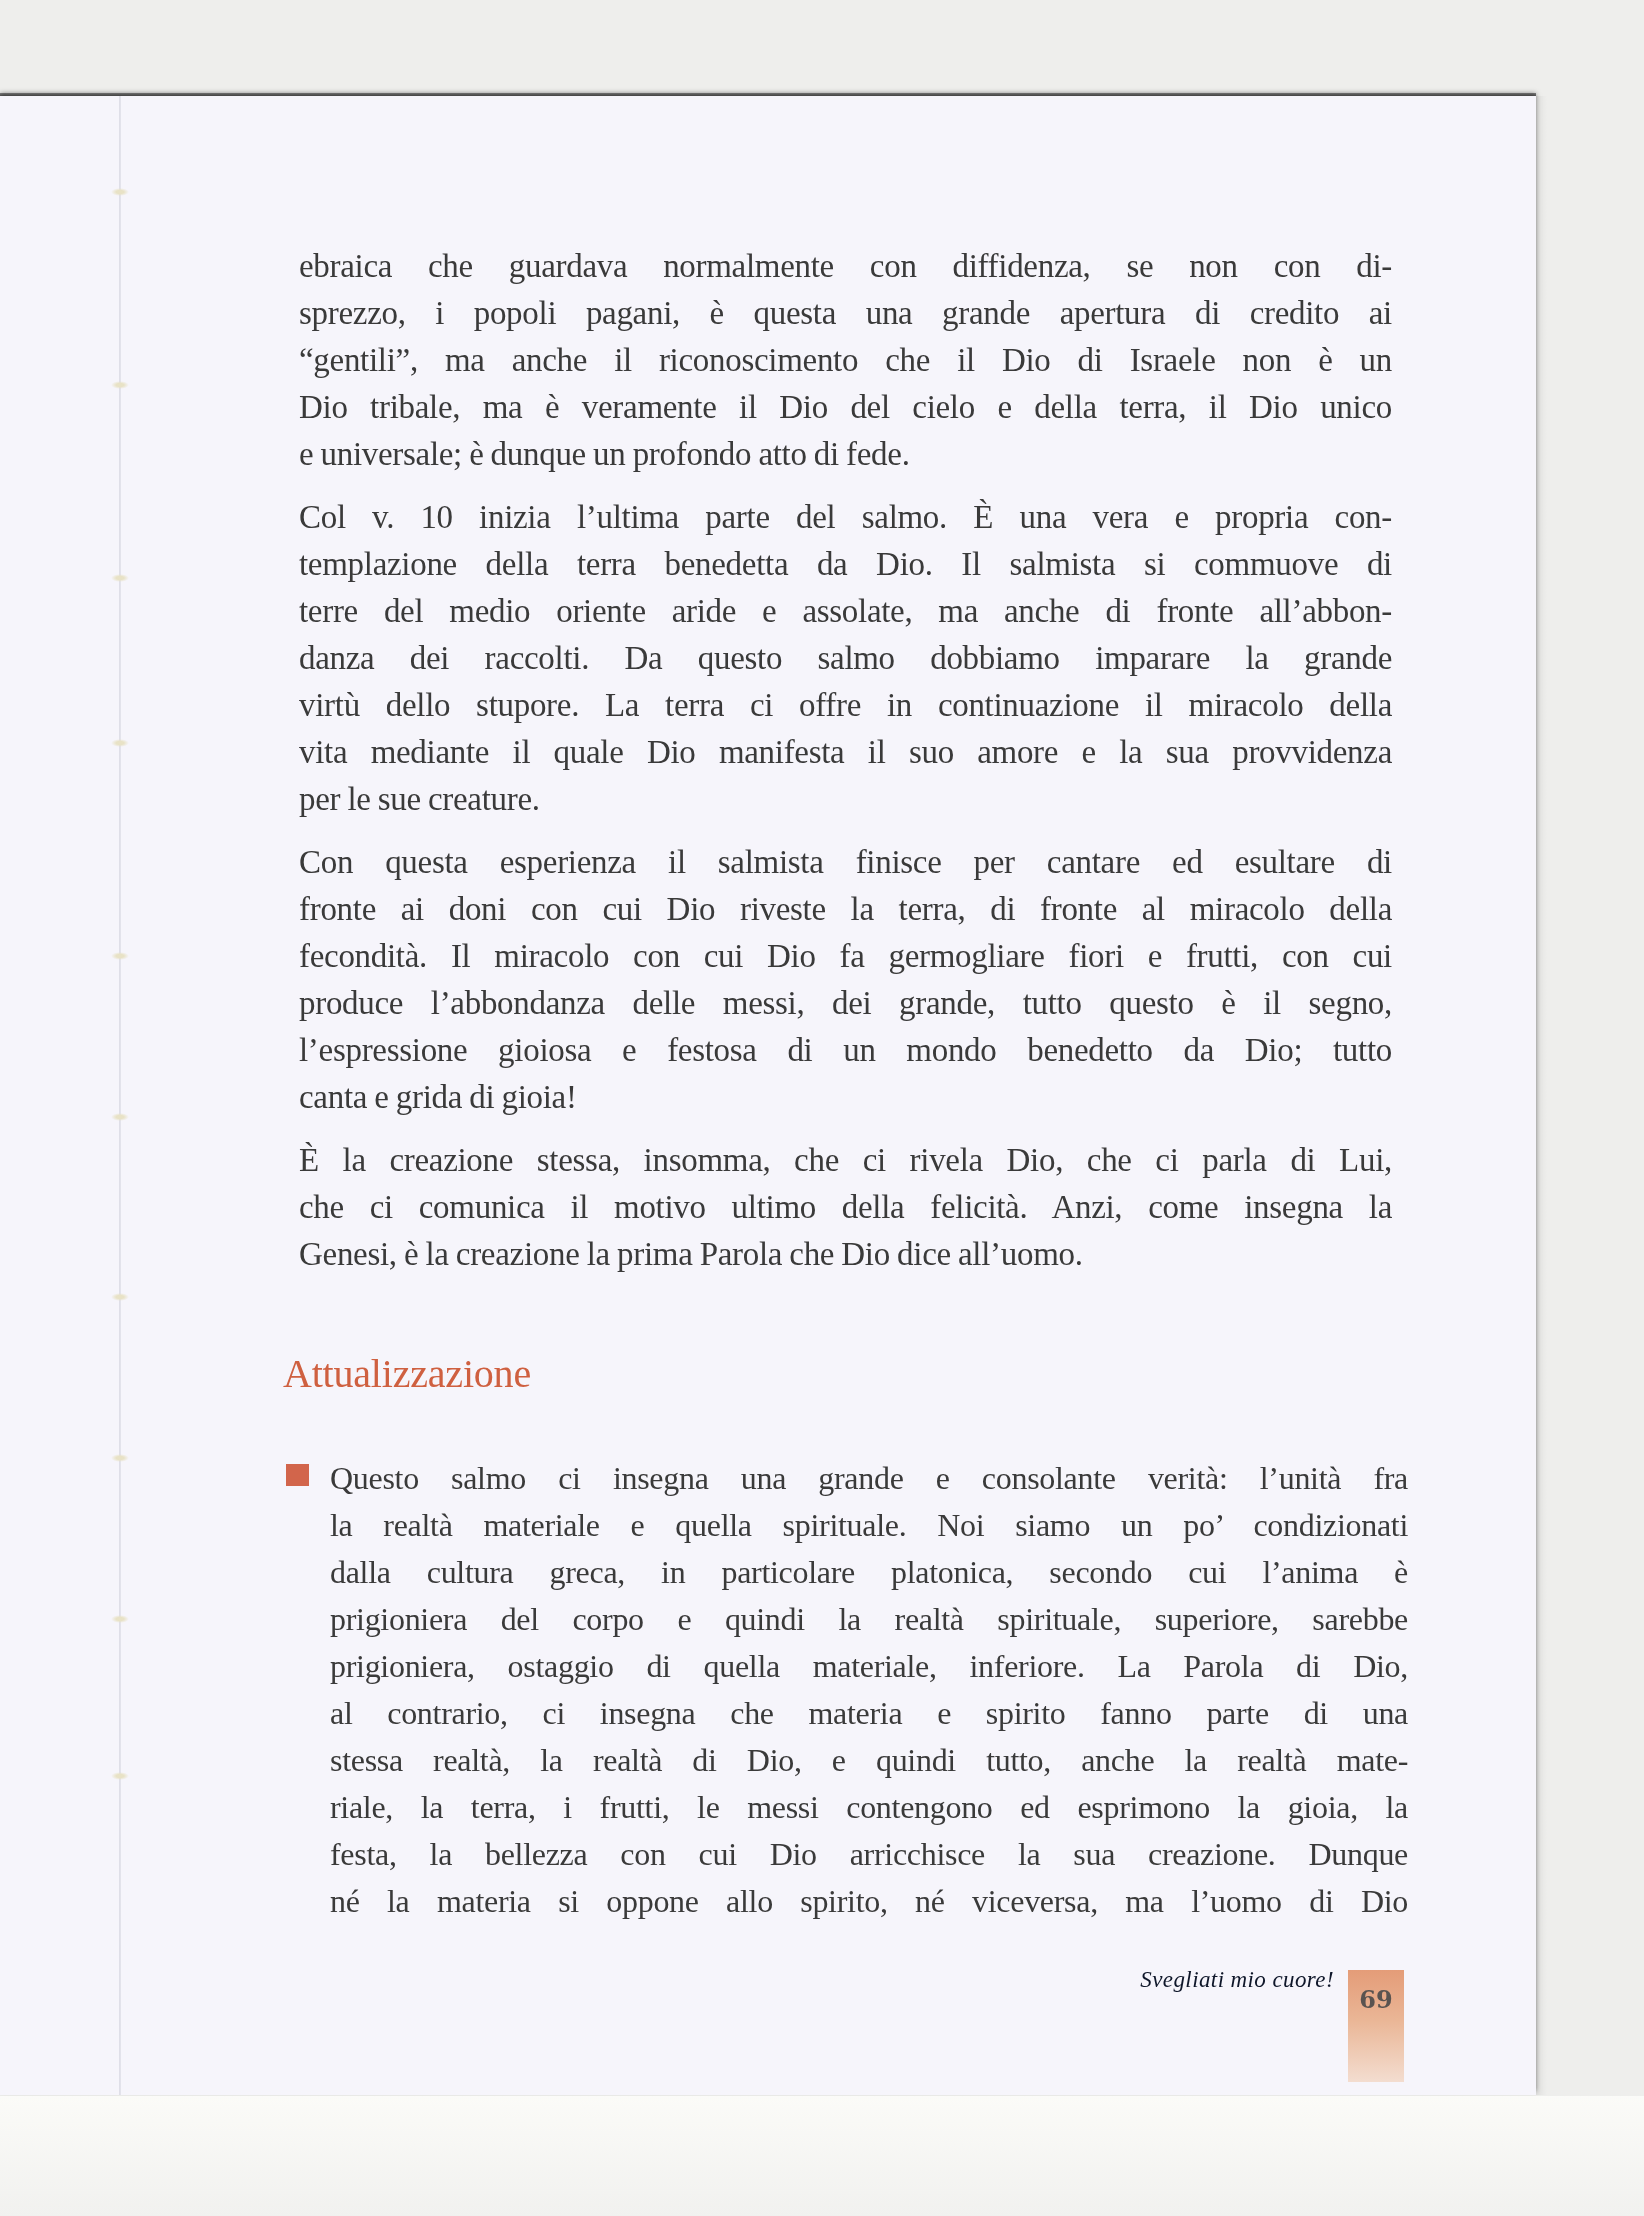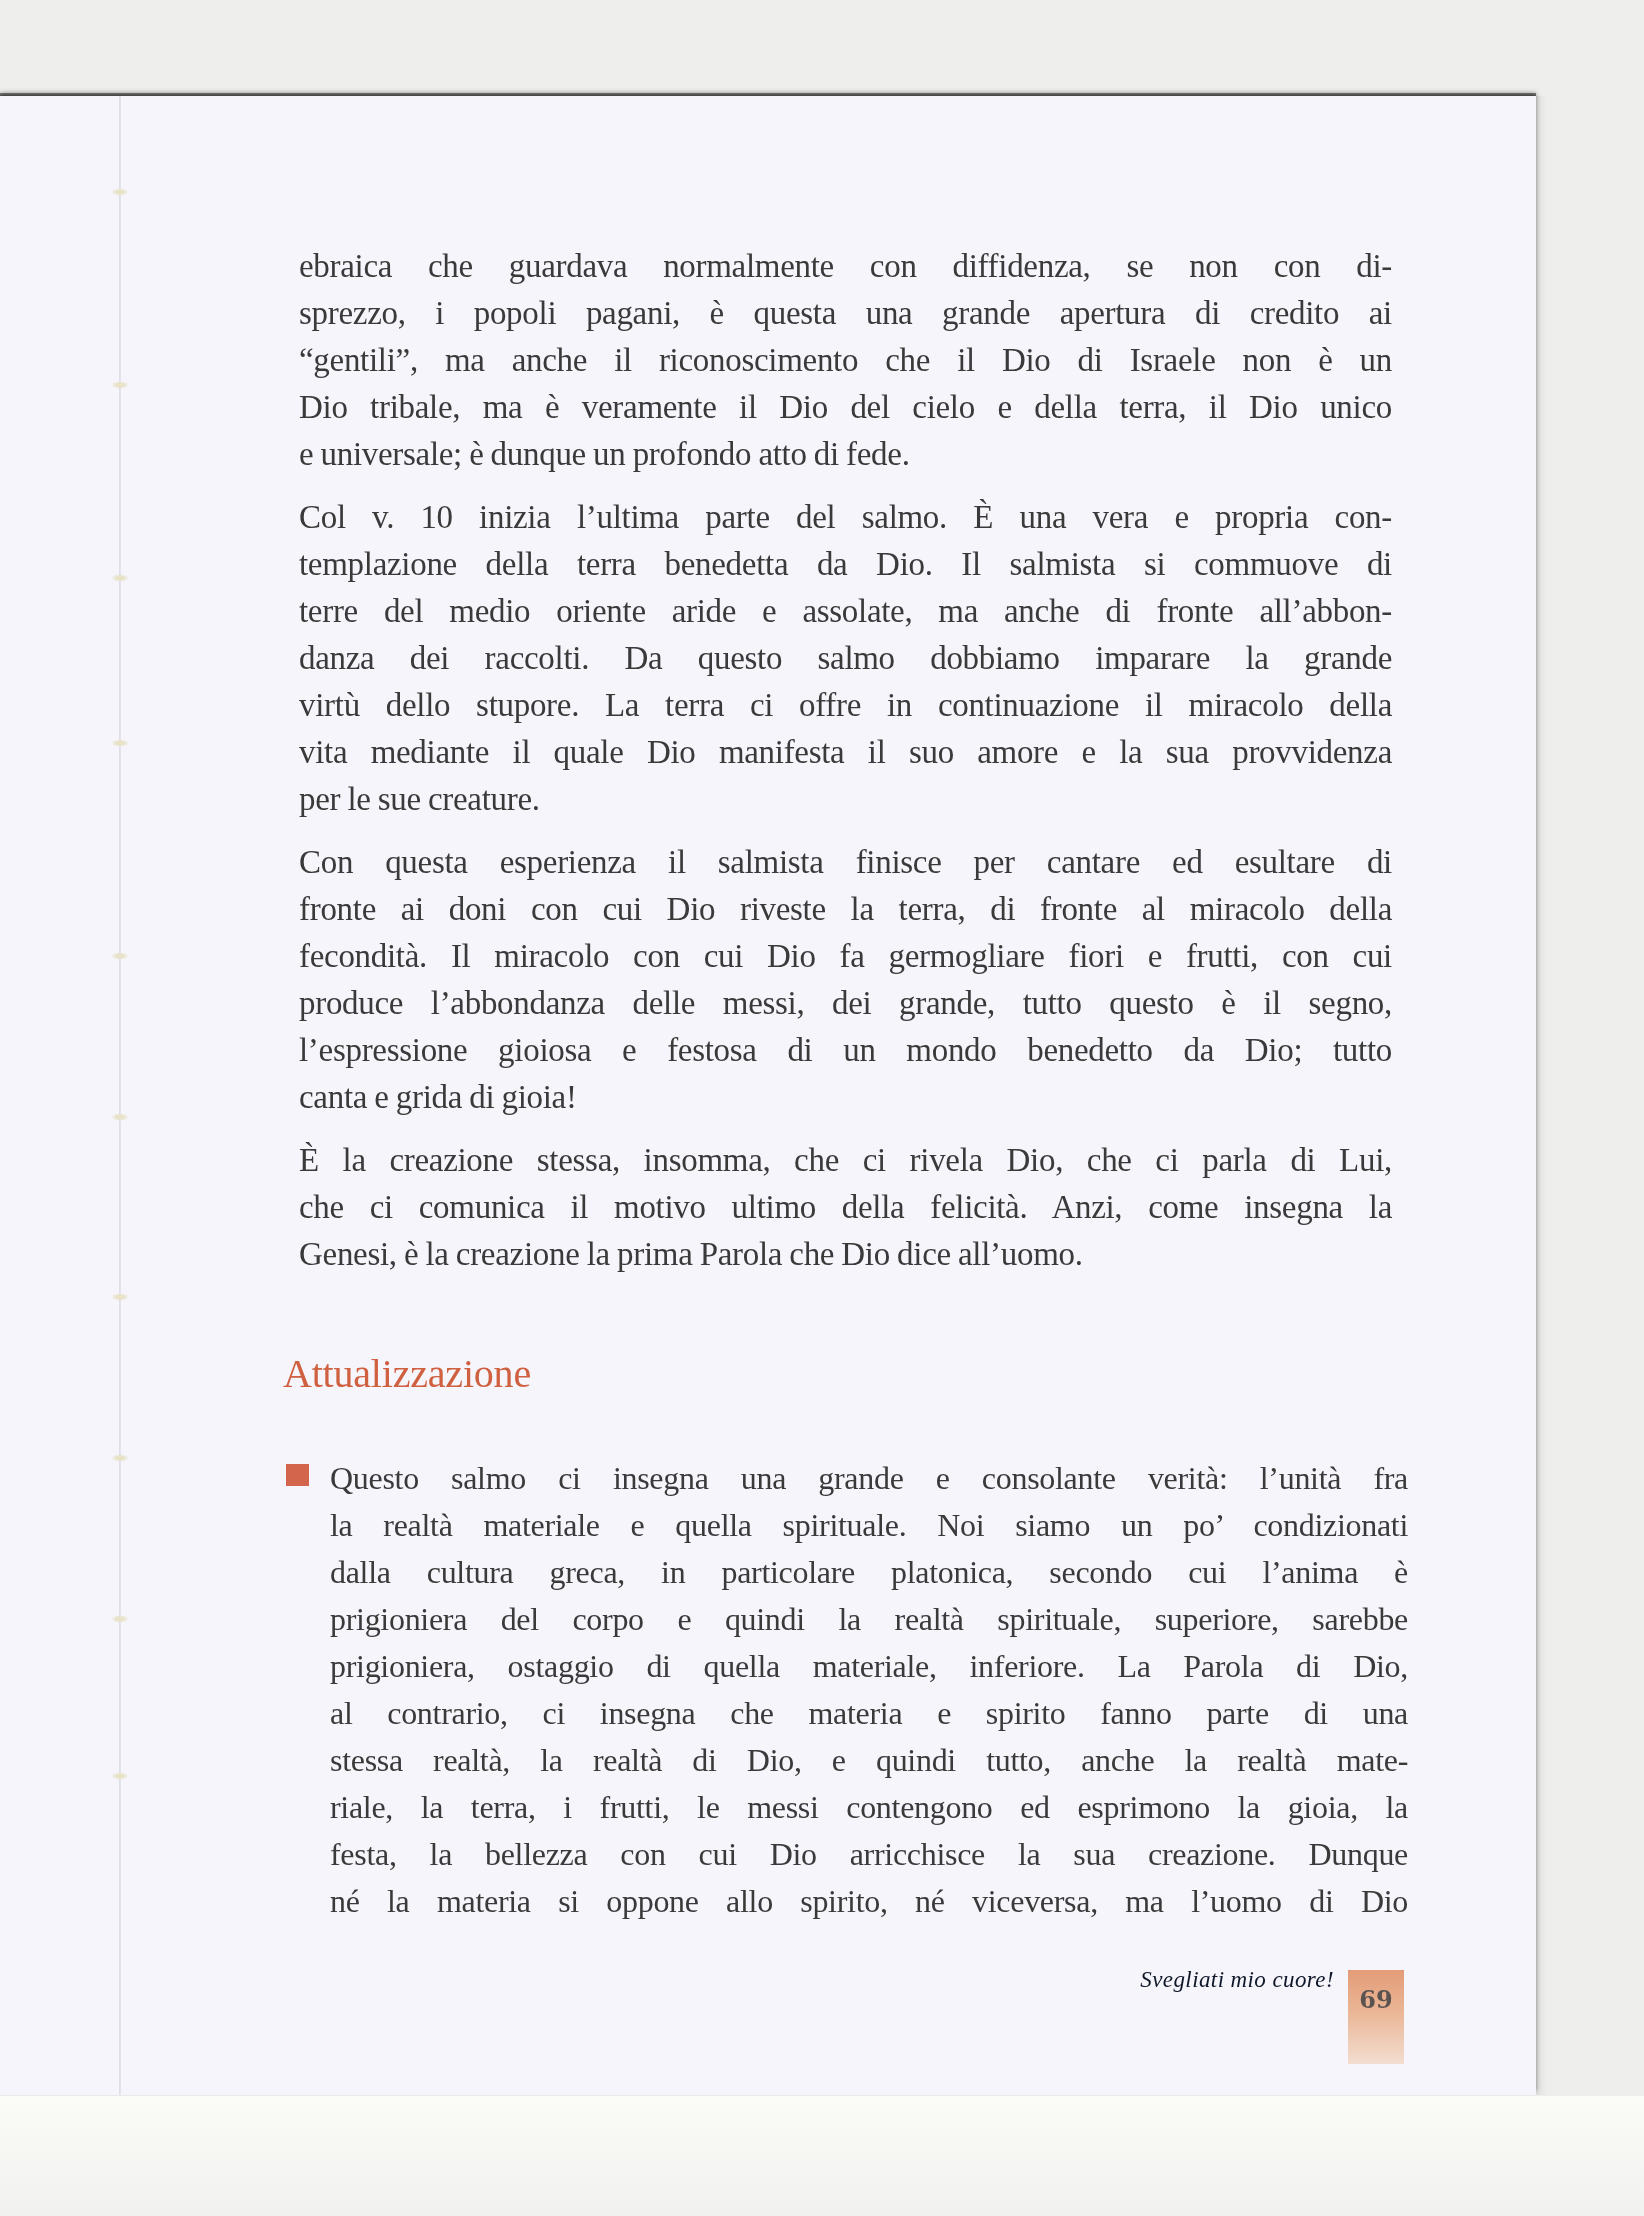--- a/index.html
+++ b/index.html
@@ -67,21 +67,21 @@
     position: absolute; left: 3.2px; top: 8.8px;
     width: 23px; height: 22px; background: #d2654b;
   }
   .footer-title {
     position: absolute; right: 310px; top: 1967px;
     font-style: italic; font-size: 23px; color: #0f172a;
     letter-spacing: 0.4px;
   }
   .page-tab {
     position: absolute; left: 1348px; top: 1970px;
-    width: 56px; height: 94px;
+    width: 56px; height: 112px;
     background: linear-gradient(#e49c78 0%, #eab696 45%, #f3ddd0 100%);
   }
   .page-number {
     position: absolute; left: 0; top: 14.5px; width: 56px; text-align: center;
     font-family: "DejaVu Serif", serif; font-weight: bold;
     font-size: 24px; color: #5a5350;
   }
   .bg-bottom {
     position: absolute; left: 0; top: 2096px; width: 1644px; height: 121px;
     background: linear-gradient(#fbfbf8, #f1f1ef);

